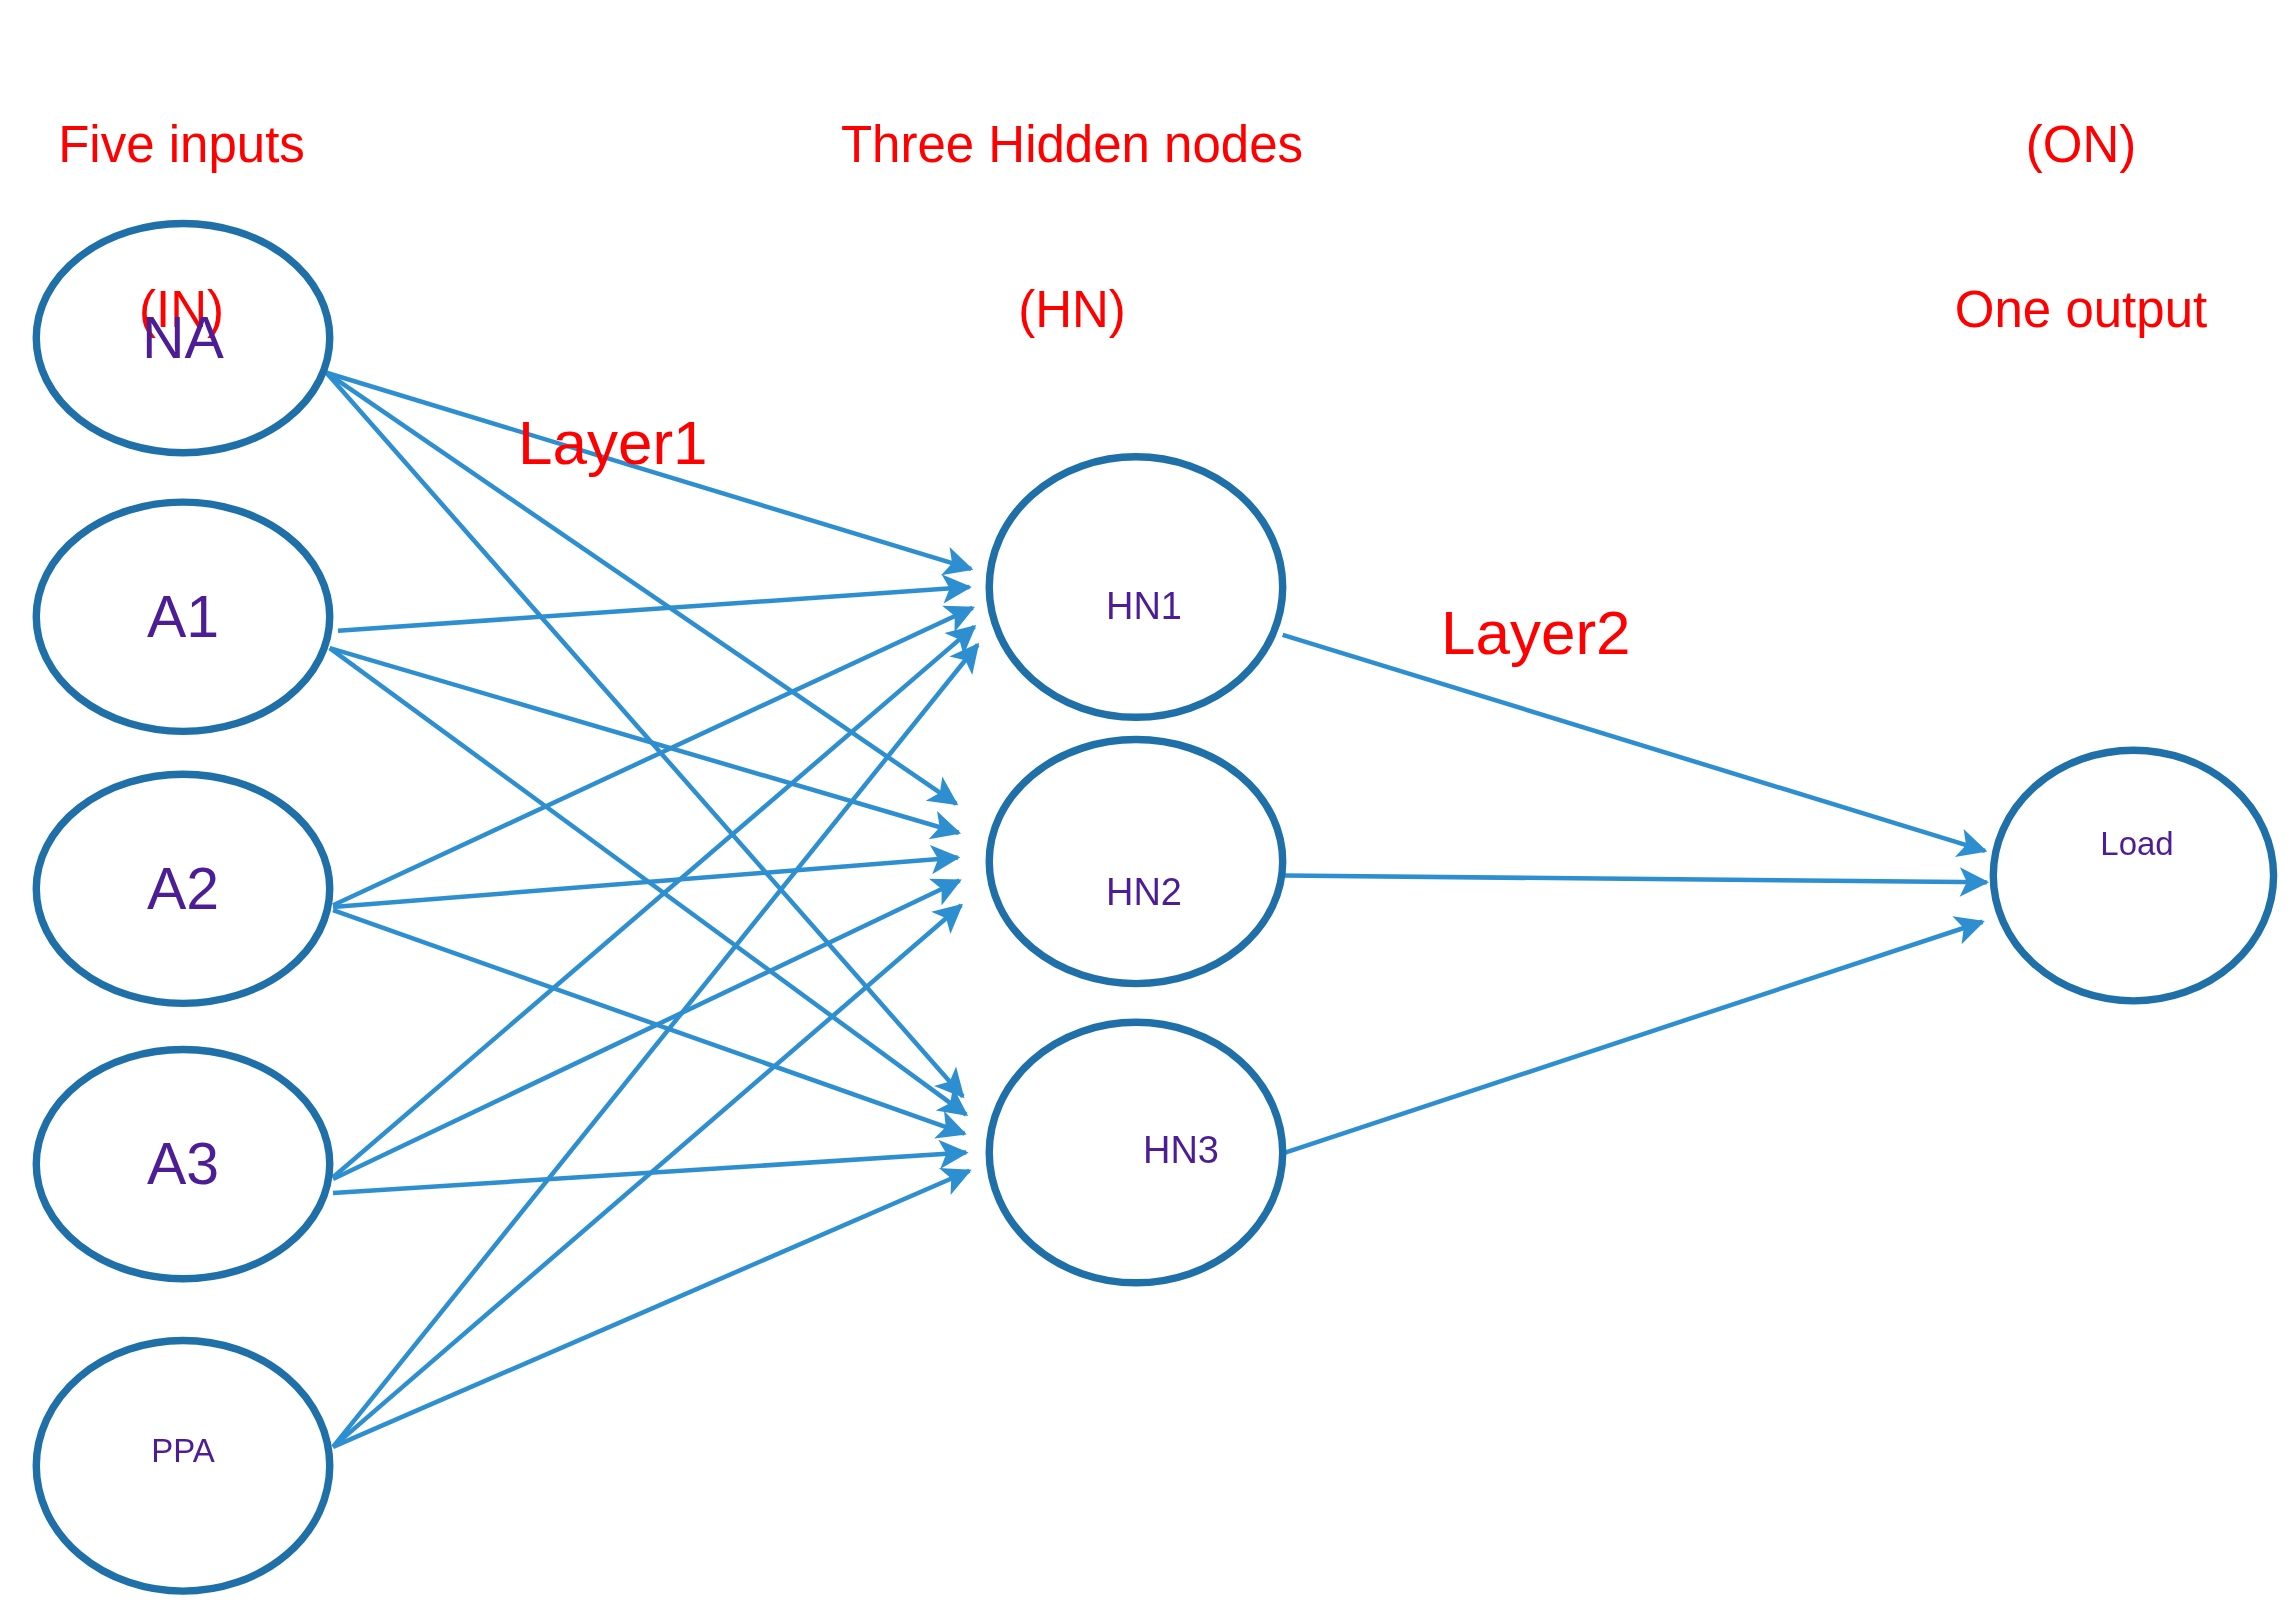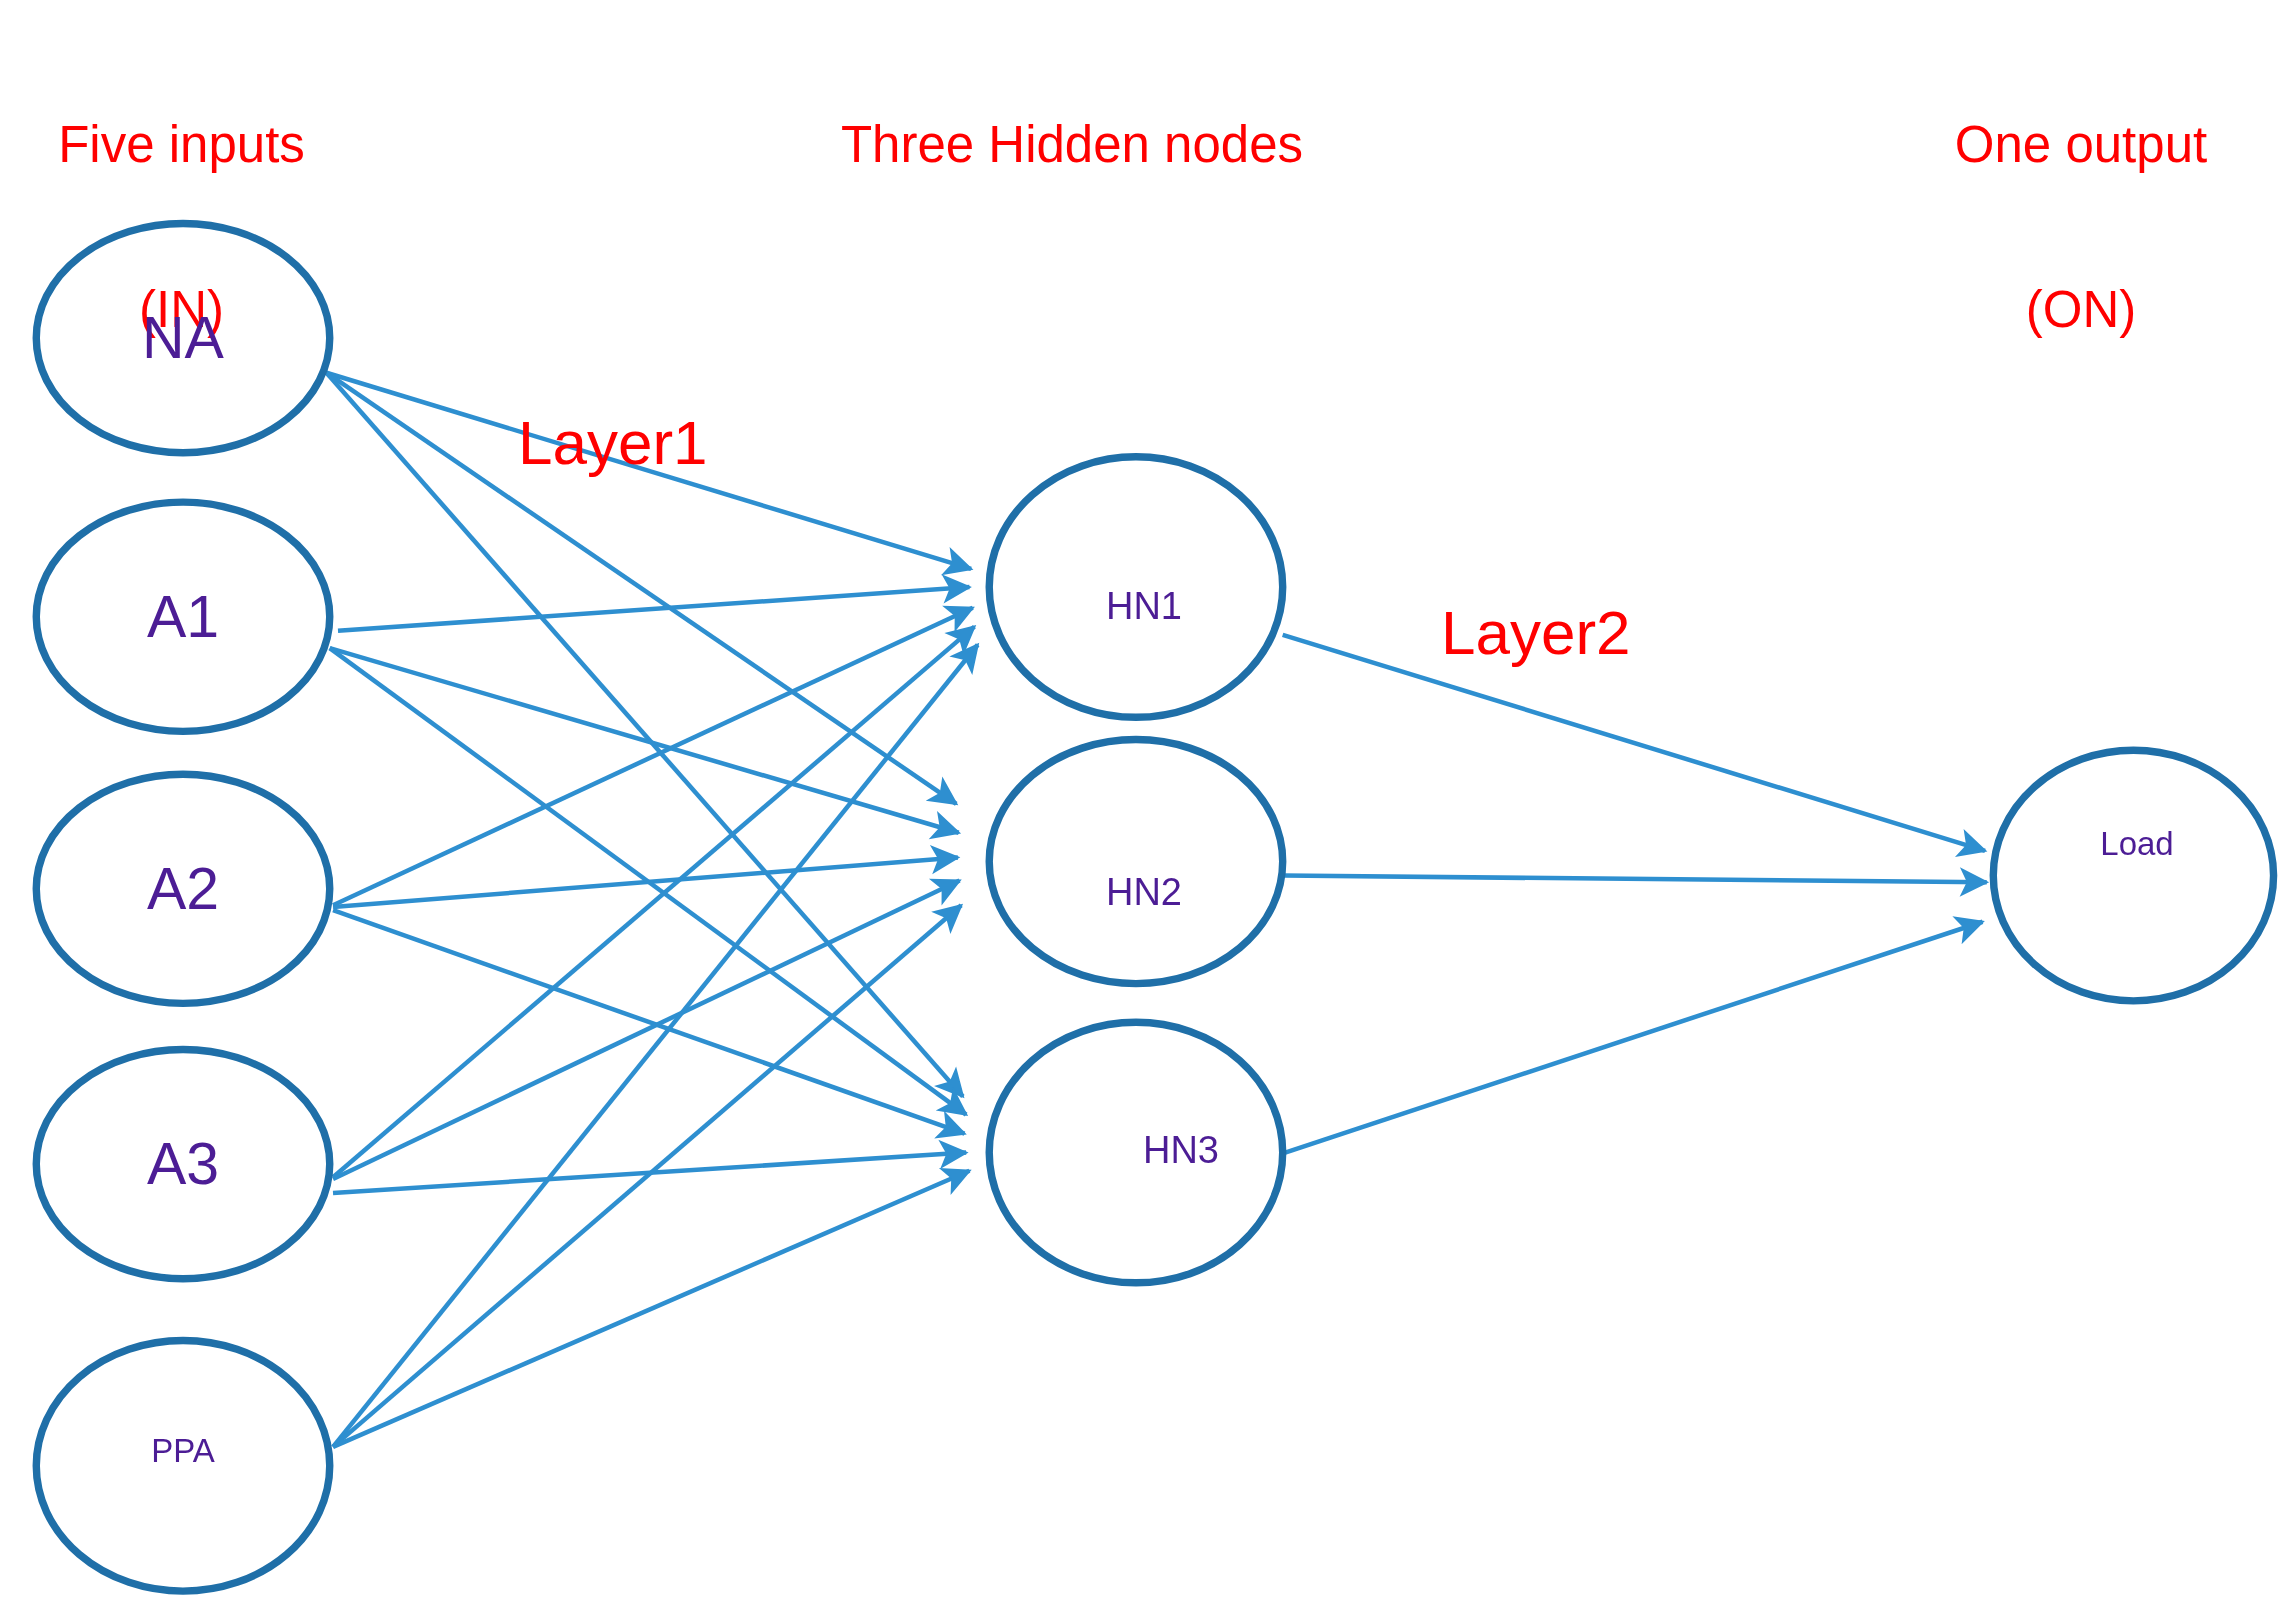--- a/index.html
+++ b/index.html
@@ -113,25 +113,26 @@
     </g>
   </svg>
 
   <div class="col-header" style="left:0px; top:6.6px; width:363px;">
     <div>Five inputs</div>
     <div>(IN)</div>
   </div>
 
   <div class="col-header" style="left:767px; top:6.6px; width:610px;">
     <div>Three Hidden nodes</div>
+    <div>(HN)</div>
   </div>
 
   <div class="col-header" style="left:1887px; top:6.6px; width:388px;">
+    <div>(ON)</div>
     <div>One output</div>
-    <div>(ON)</div>
   </div>
 
   <div class="layer-label" style="left:518px; top:412px;">Layer1</div>
   <div class="layer-label" style="left:1441px; top:602px;">Layer2</div>
 
   <div class="node-label big" style="left:183px; top:338px;">NA</div>
   <div class="node-label big" style="left:183px; top:617px;">A1</div>
   <div class="node-label big" style="left:183px; top:889px;">A2</div>
   <div class="node-label big" style="left:183px; top:1164px;">A3</div>
   <div class="node-label small" style="left:183px; top:1451px;">PPA</div>

